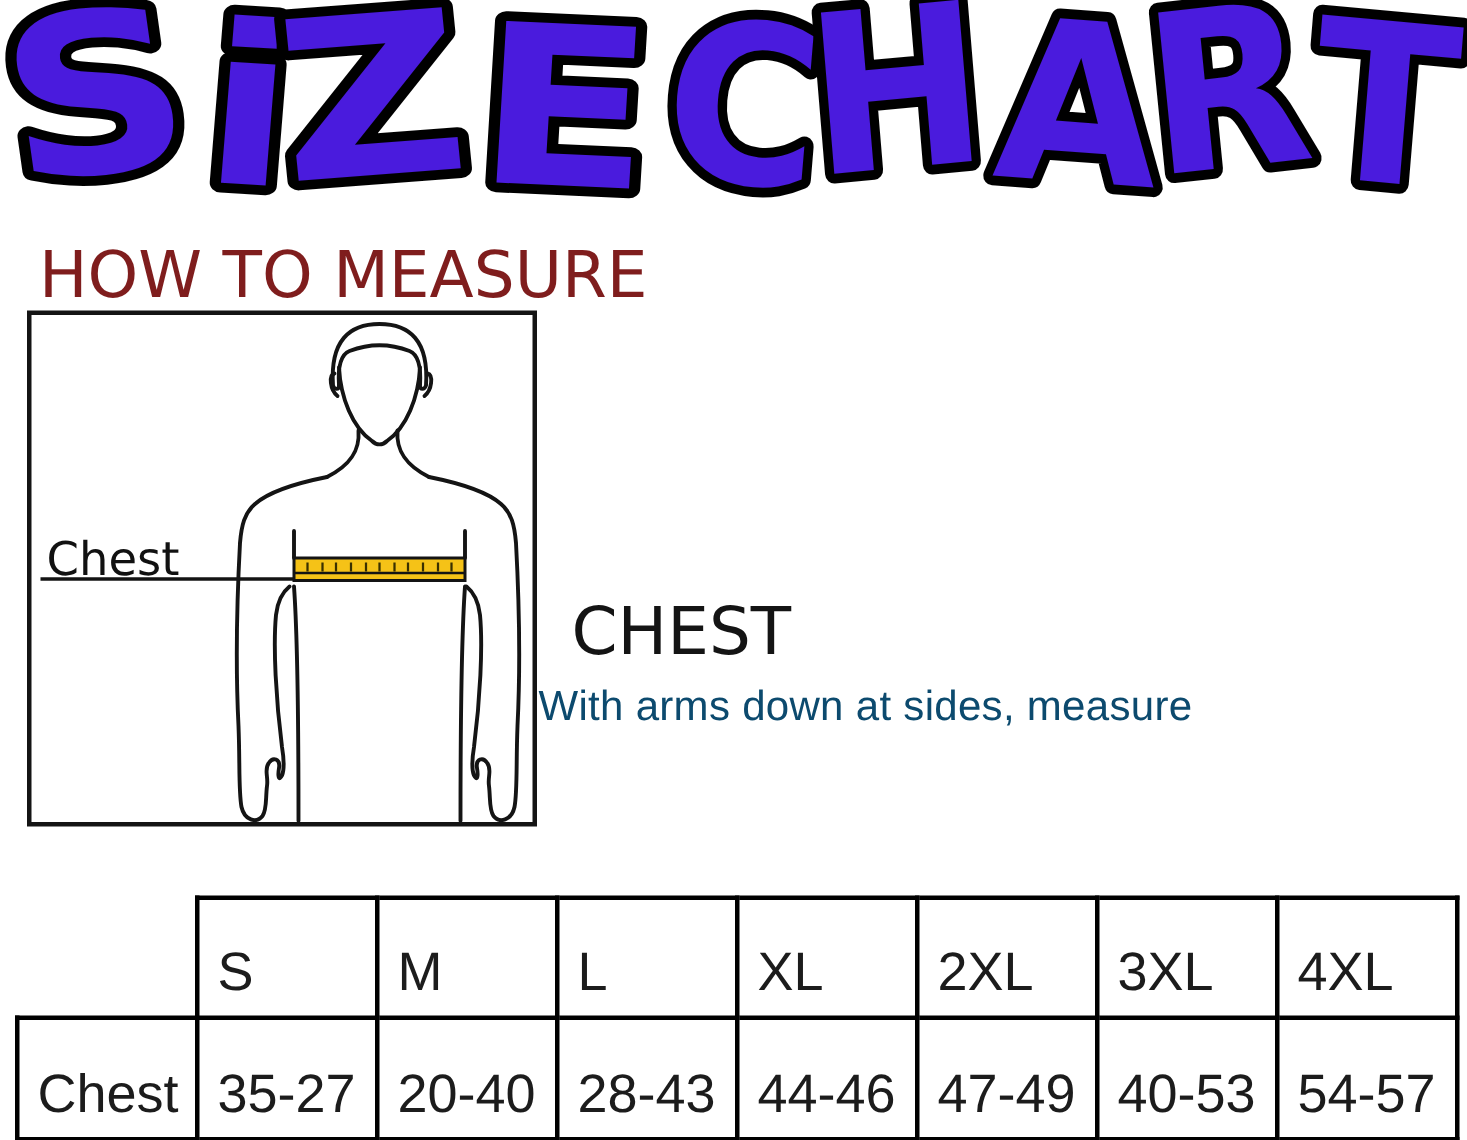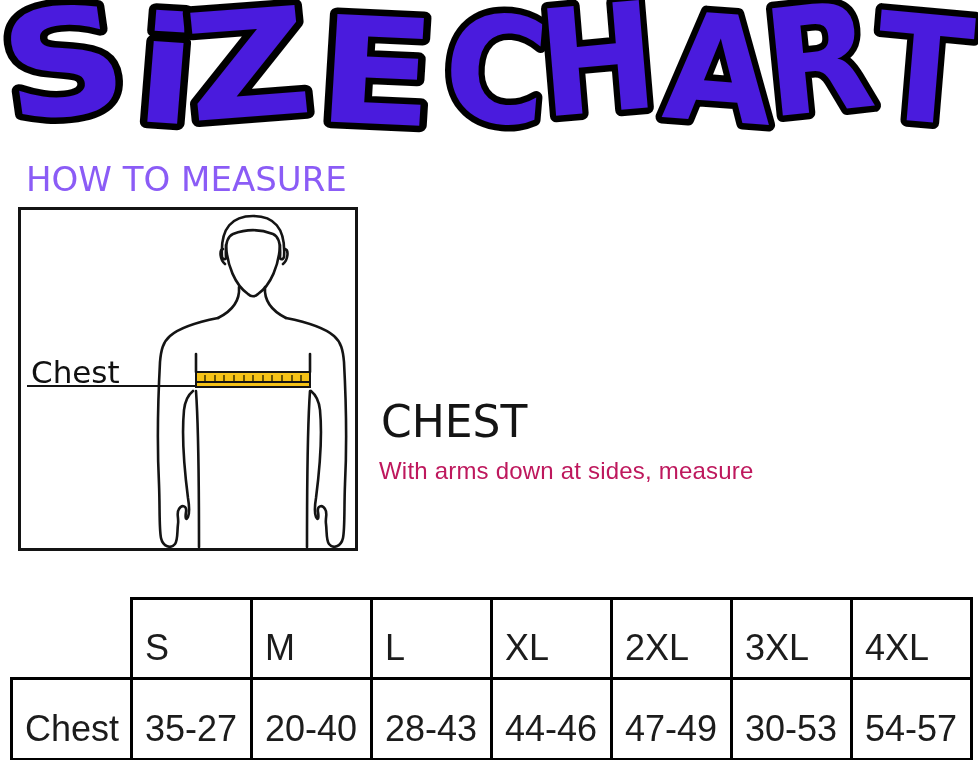--- a/index.html
+++ b/index.html
@@ -9,44 +9,44 @@
   }
   
   .title-svg{position:absolute;left:0;top:0;}
   .bubble{
     font-family:"DejaVu Sans",sans-serif;font-weight:bold;font-size:148px;
     stroke:#000;stroke-width:13px;paint-order:stroke;stroke-linejoin:round;
   }
   
   .htm-heading{
     position:absolute;left:26px;top:159px;
-    font-family:"DejaVu Sans",sans-serif;font-size:34px;color:#8b5cf6;
+    font-family:"DejaVu Sans",sans-serif;font-size:43px;color:#7f1d1d;
     letter-spacing:0px;white-space:nowrap;
   }
   
   .figure-box{
     position:absolute;left:18px;top:207px;width:340px;height:344px;
     border:3px solid #141414;box-sizing:border-box;background:#fff;
   }
   .figure-box svg{display:block;}
   .sketch{stroke:#141414;stroke-width:2.6;fill:none;stroke-linecap:round;stroke-linejoin:round;}
   .sketch-fill{stroke:#141414;stroke-width:2.6;fill:#fff;stroke-linejoin:round;}
   .tape-outline{stroke:#141414;stroke-width:2;}
   .tape-tick{stroke:#3a3000;stroke-width:1.5;}
   .tape-mid{stroke:#141414;stroke-width:1.8;}
   .chest-label-text{font-family:"DejaVu Sans",sans-serif;font-size:31px;fill:#111;}
   
   .chest-heading{
     position:absolute;left:381px;top:396px;
     font-family:"DejaVu Sans",sans-serif;font-size:44px;color:#141414;white-space:nowrap;
   }
   .chest-body{
-    position:absolute;left:379px;top:452px;width:599px;
-    font-family:"Liberation Sans",sans-serif;font-size:24px;line-height:38px;
-    color:#be185d;letter-spacing:0.2px;
+    position:absolute;left:359px;top:452px;width:599px;
+    font-family:"Liberation Sans",sans-serif;font-size:28px;line-height:38px;
+    color:#0c4a6e;letter-spacing:0.2px;
   }
   
   .size-table{
     position:absolute;left:10px;top:597px;border-collapse:collapse;table-layout:fixed;
   }
   .size-table td{
     width:120px;box-sizing:border-box;border:3px solid #000;
     font-family:"Liberation Sans",sans-serif;font-size:36px;color:#1c1c1c;
     vertical-align:bottom;padding:0 0 8px 12px;white-space:nowrap;overflow:hidden;
   }
@@ -127,19 +127,19 @@
       <td>3XL</td>
       <td>4XL</td>
     </tr>
     <tr class="dr">
       <td>Chest</td>
       <td>35-27</td>
       <td>20-40</td>
       <td>28-43</td>
       <td>44-46</td>
       <td>47-49</td>
-      <td>30-53</td>
+      <td>40-53</td>
       <td>54-57</td>
     </tr>
   </tbody>
     </table>
 
 </div>
 
 </body></html>

